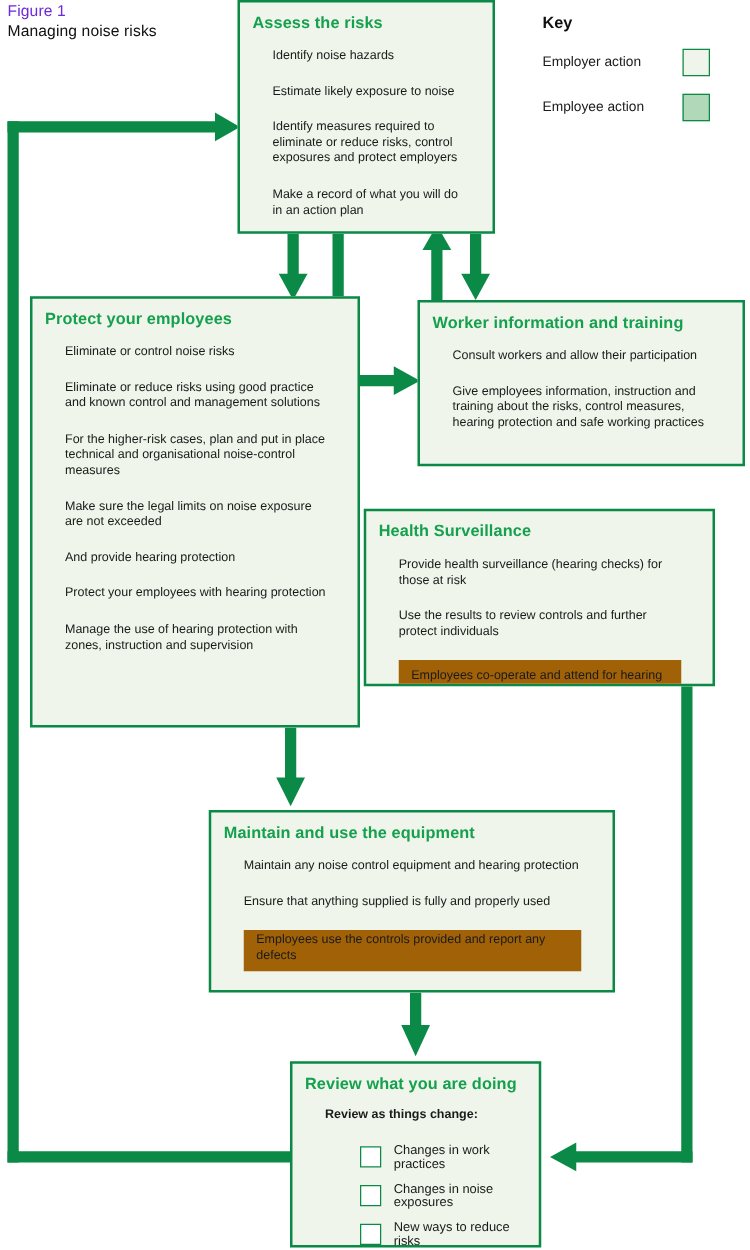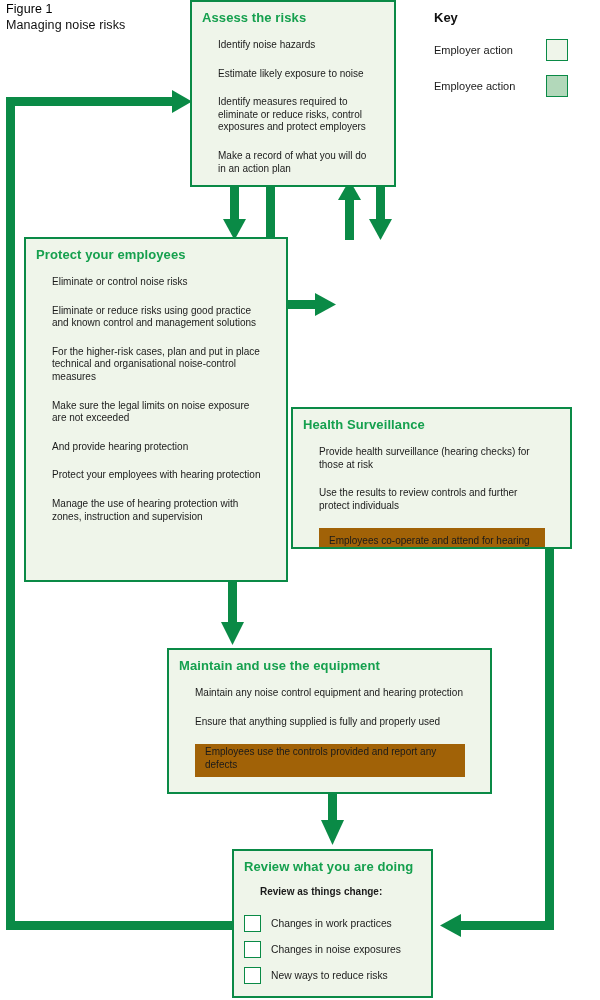--- a/index.html
+++ b/index.html
@@ -28,21 +28,21 @@
     width: 600px;
     height: 1000px;
     pointer-events: none;
   }
   
   .fig-label {
     position: absolute;
     left: 6px;
     top: 2px;
     font-size: 12.5px;
-    color: #000000;
+    color: #6d28d9;
     font-weight: normal;
     letter-spacing: 0.1px;
   }
   .fig-title {
     position: absolute;
     left: 6px;
     top: 18px;
     font-size: 12.5px;
     color: #101010;
     font-weight: normal;
@@ -118,20 +118,21 @@
   .review-sub {
     font-size: 10.5px;
     font-weight: bold;
     color: #101010;
     margin-top: 12px !important;
   }
   .check-row {
     display: flex;
     align-items: center;
     margin-top: 9px;
+    margin-left: 44px;
   }
   .check-box {
     width: 17px; height: 17px;
     border: 1.5px solid #0a8a46;
     background: #ffffff;
     box-sizing: border-box;
     flex: 0 0 auto;
   }
   .check-label {
     font-size: 10.3px;
@@ -208,20 +209,25 @@
     <div class="fbox-title">Protect your employees</div>
     <p class="gap-14">Eliminate or control noise risks</p>
     <p class="gap-12">Eliminate or reduce risks using good practice and known control and management solutions</p>
     <p class="gap-12">For the higher-risk cases, plan and put in place technical and organisational noise-control measures</p>
     <p class="gap-12">Make sure the legal limits on noise exposure are not exceeded</p>
     <p class="gap-12">And provide hearing protection</p>
     <p class="gap-12">Protect your employees with hearing protection</p>
     <p class="gap-12">Manage the use of hearing protection with zones, instruction and supervision</p>
   </div>
 
+  <div class="fbox pad" id="box-worker">
+    <div class="fbox-title">Worker information and training</div>
+    <p class="gap-14">Consult workers and allow their participation</p>
+    <p class="gap-14">Give employees information, instruction and training about the risks, control measures, hearing protection and safe working practices</p>
+  </div>
 
   <div class="fbox pad" id="box-health">
     <div class="fbox-title">Health Surveillance</div>
     <p class="gap-14">Provide health surveillance (hearing checks) for those at risk</p>
     <p class="gap-12">Use the results to review controls and further protect individuals</p>
     <p class="emp-band gap-12">Employees co-operate and attend for hearing checks</p>
   </div>
 
   <div class="fbox pad" id="box-maintain">
     <div class="fbox-title">Maintain and use the equipment</div>

